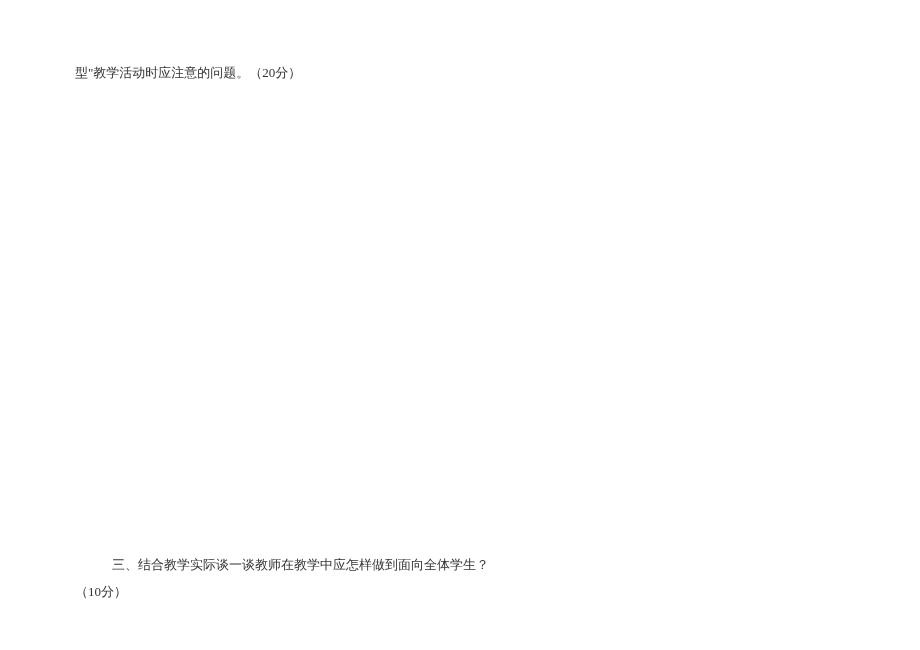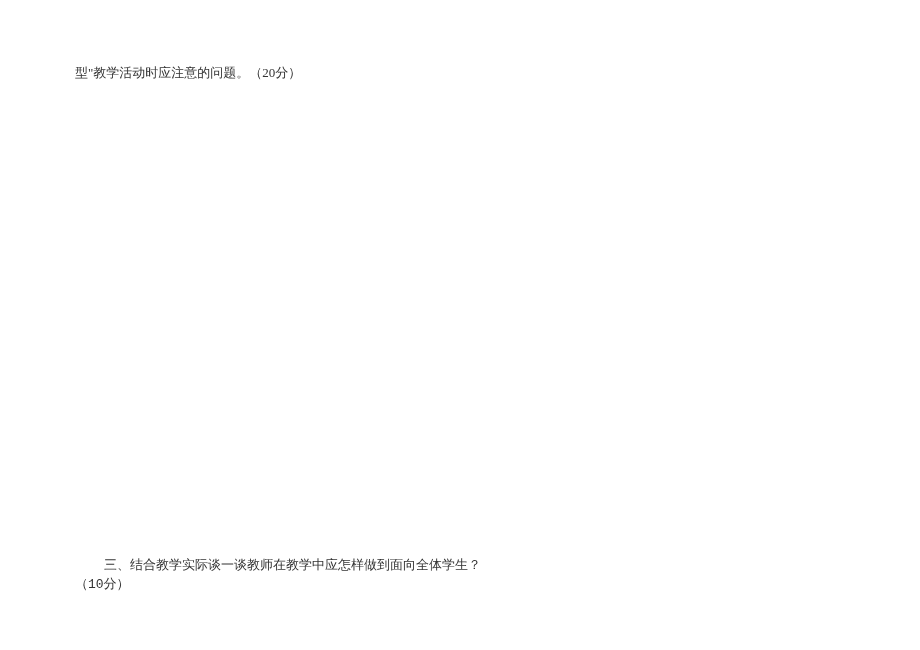--- a/index.html
+++ b/index.html
@@ -23,27 +23,26 @@
       position: relative;
     }
     .line1 {
       position: absolute;
       top: 63px;
       left: 75px;
     }
     .line2 {
       position: absolute;
       bottom: 74px;
-      left: 104px;
+      left: 112px;
     }
     .line3 {
       position: absolute;
-      bottom: 54px;
+      bottom: 47px;
       left: 75px;
-      font-family: Liberation Mono, monospace;
     }
   </style>
 </head>
 <body>
 
 <div class="page">
   <div class="line1">
     <span>型"教学活动时应注意的问题。（20分）</span>
   </div>
   <div class="line2">

